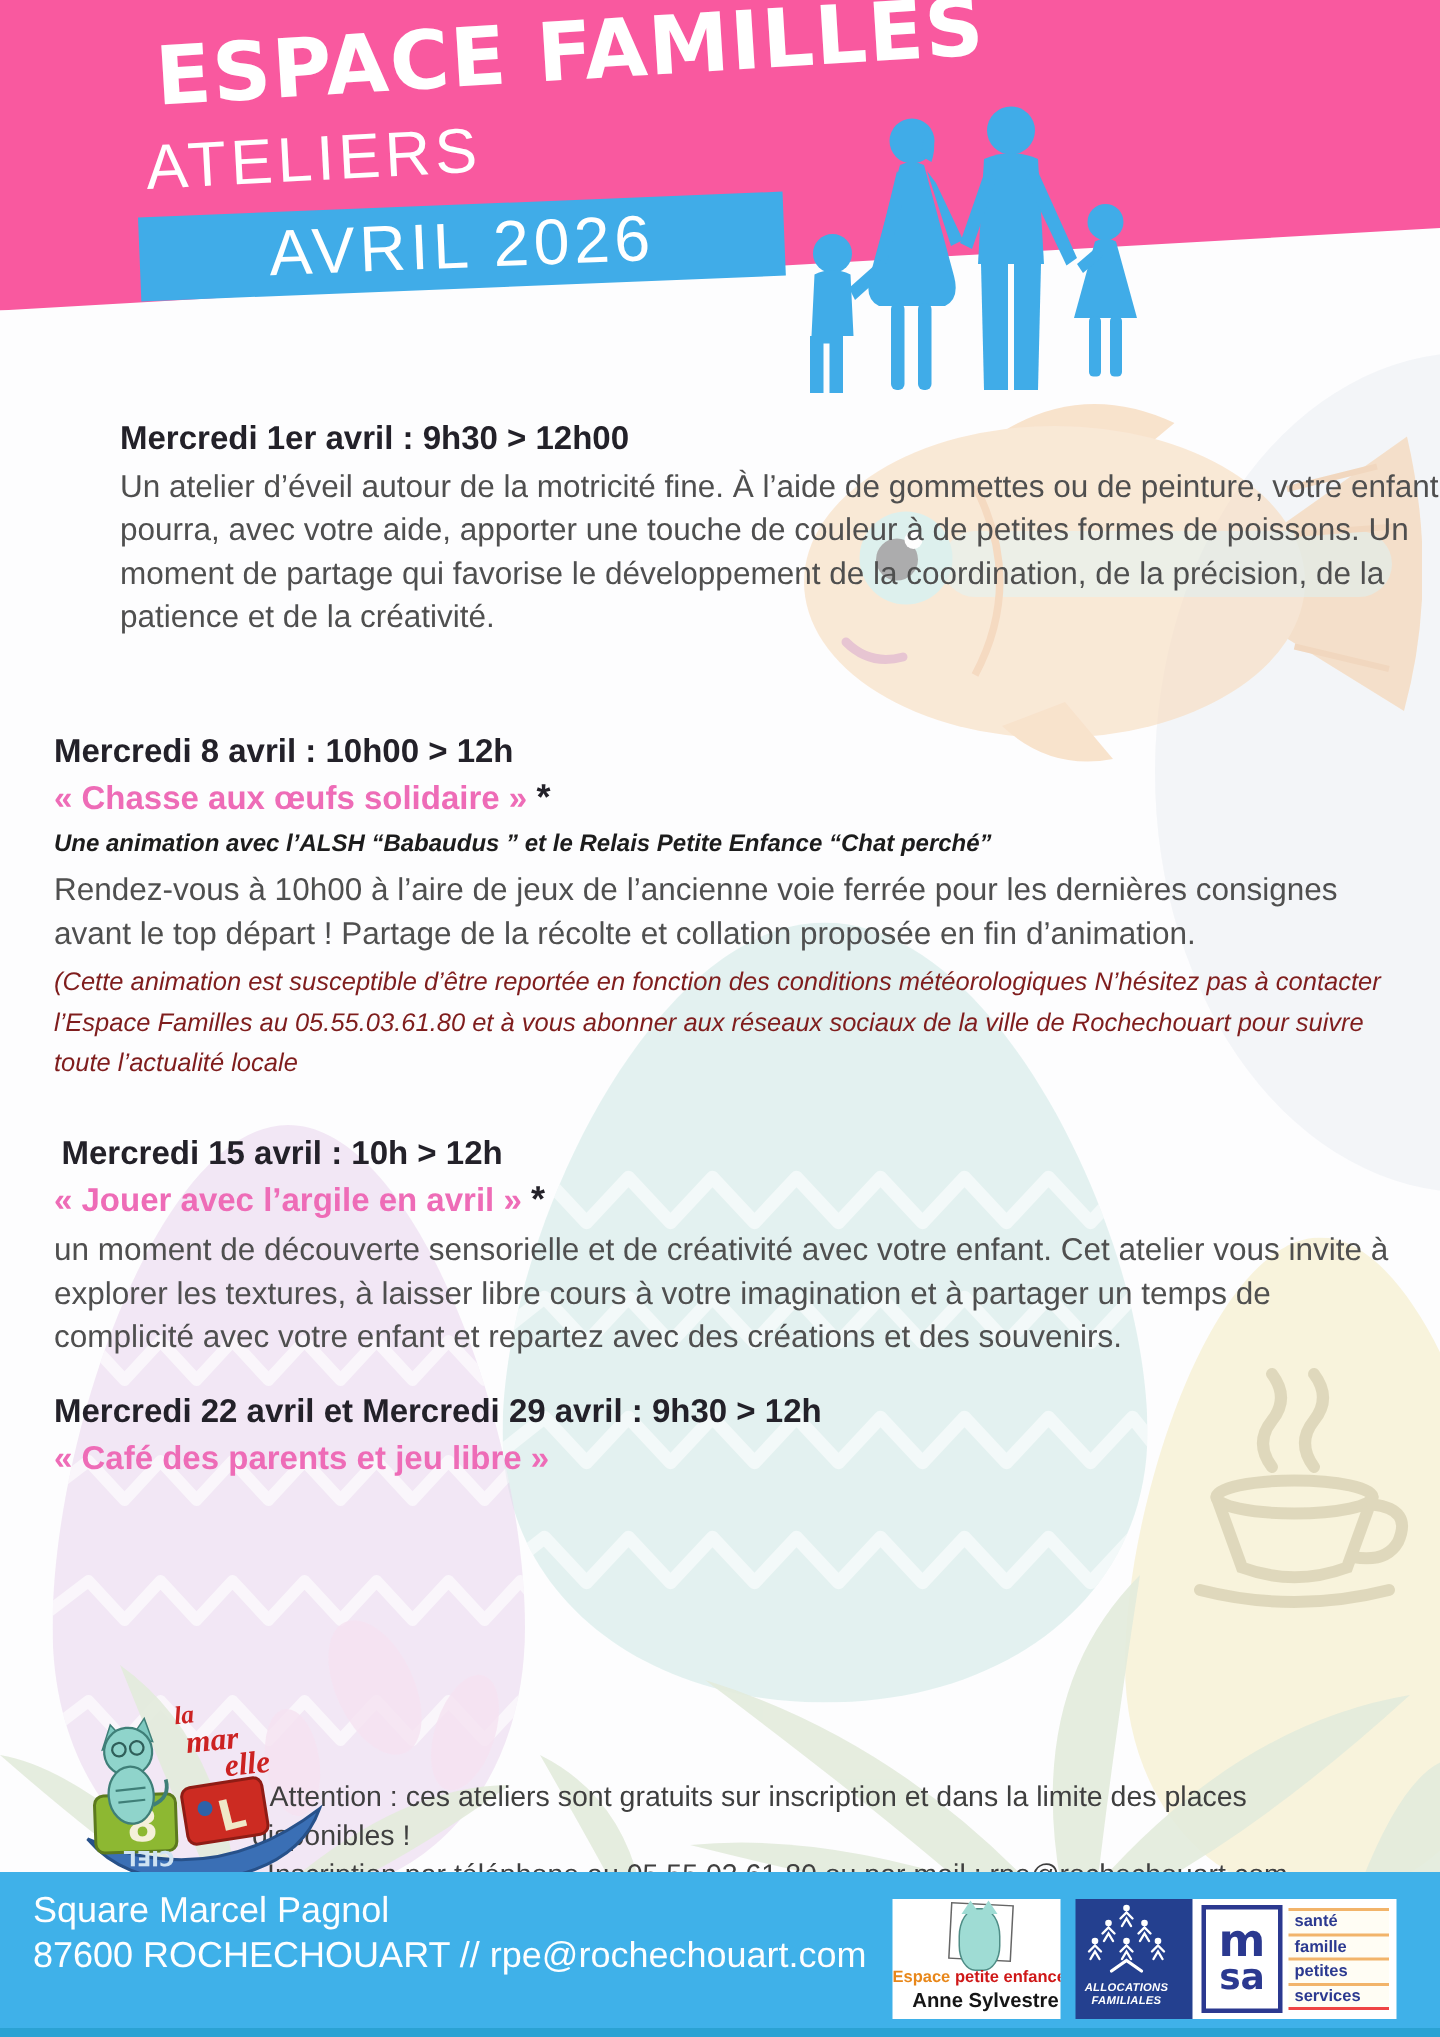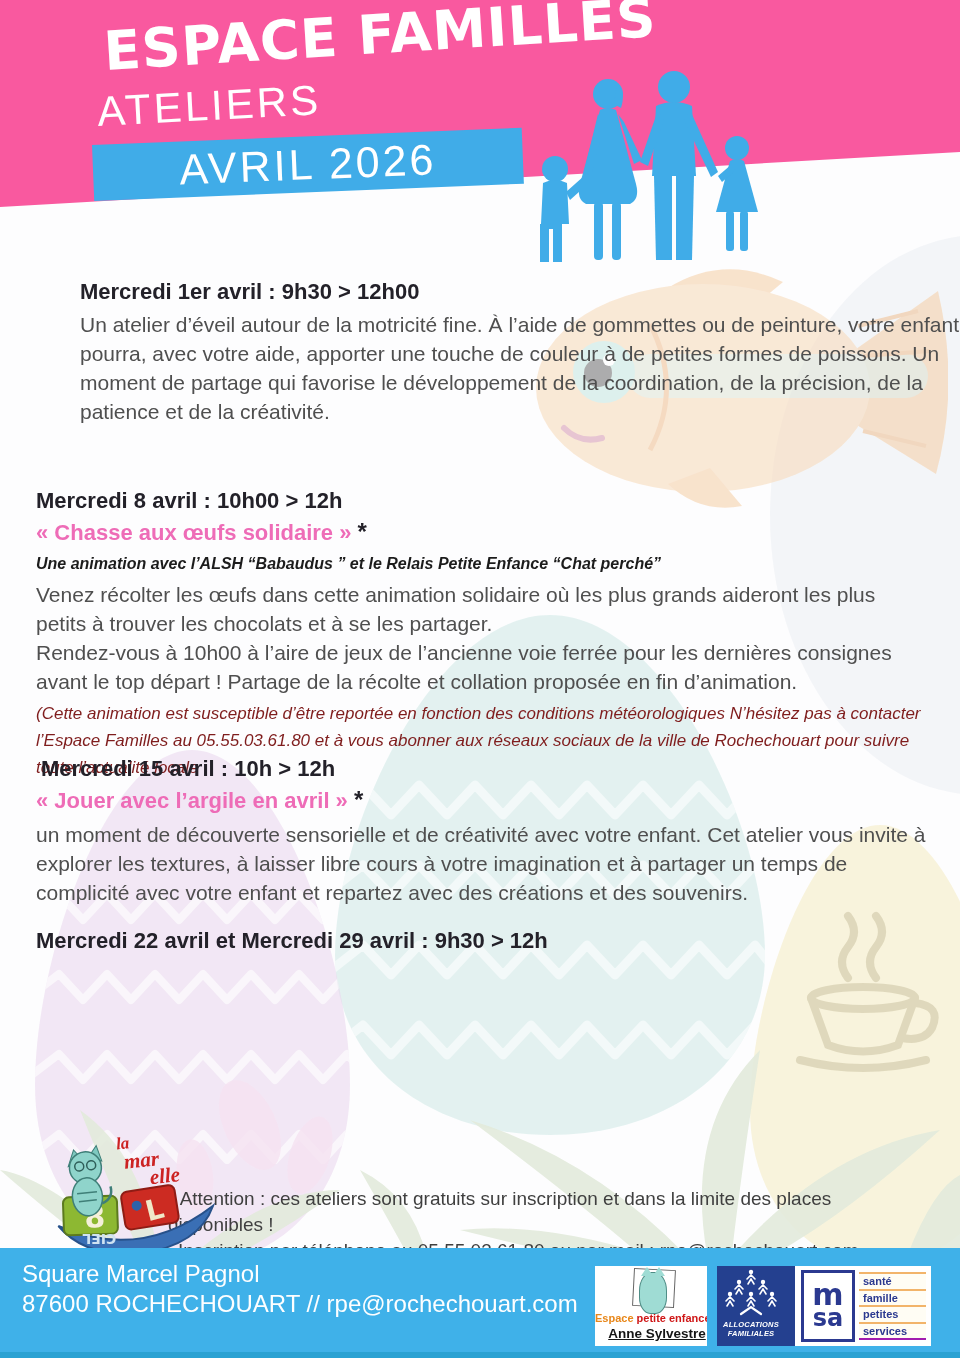--- a/index.html
+++ b/index.html
@@ -54,30 +54,30 @@
   .footer-text{position:absolute;left:22px;top:11px;color:#fdfeff;font-size:24px;line-height:29.5px;font-weight:400;}
   .logo-card{position:absolute;top:18px;background:#fff;}
   .logo-anne{left:595px;width:112px;height:80px;overflow:hidden;}
   .anne-frame{position:absolute;left:38px;top:3px;width:40px;height:36px;border:1.5px solid #666;transform:rotate(3deg);background:#fff;}
   .anne-cat{position:absolute;left:44px;top:6px;width:26px;height:40px;background:#9fdcd4;border-radius:45% 45% 40% 40%;border:1px solid #4f8d86;}
   .anne-cat:before{content:"";position:absolute;left:1px;top:-6px;border-left:6px solid transparent;border-right:6px solid transparent;border-bottom:9px solid #9fdcd4;}
   .anne-cat:after{content:"";position:absolute;right:1px;top:-6px;border-left:6px solid transparent;border-right:6px solid transparent;border-bottom:9px solid #9fdcd4;}
   .anne-l1{position:absolute;left:0;top:46px;width:112px;text-align:center;font-size:11px;font-weight:700;white-space:nowrap;}
   .anne-l1 .w1{color:#e8871a;}
   .anne-l1 .w2{color:#cf1717;}
-  .anne-l2{position:absolute;left:0;top:60px;width:124px;text-align:center;font-size:13.5px;font-weight:700;color:#151515;white-space:nowrap;text-decoration:underline;}
+  .anne-l2{position:absolute;left:0;top:60px;width:124px;text-align:center;font-size:13.5px;font-weight:700;color:#151515;white-space:nowrap;}
   .logo-caf{left:717px;width:84px;height:80px;background:#24408f;}
   .caf-txt{position:absolute;left:0;top:54px;width:68px;text-align:center;color:#fff;font-size:7.5px;line-height:9px;font-style:italic;font-weight:700;letter-spacing:.2px;}
   .logo-msa{left:795px;width:136px;height:80px;display:flex;align-items:center;padding:0;}
   .msa-box{margin:5px 4px 5px 6px;width:48px;height:66px;border:3px solid #2b3990;display:flex;flex-direction:column;align-items:center;justify-content:center;background:#fff;}
   .msa-box .m{font-size:30px;font-weight:800;color:#2b3990;line-height:24px;font-family:"DejaVu Sans",sans-serif;}
   .msa-box .sa{font-size:24px;font-weight:800;color:#2b3990;line-height:22px;font-family:"DejaVu Sans",sans-serif;}
   .msa-list{flex:1;margin-right:5px;background:#fffdf4;}
   .msa-list div{border-top:2px solid #f2b46a;font-size:11px;line-height:14.5px;font-weight:700;color:#2b3990;padding-left:4px;}
-  .msa-list div:last-child{border-bottom:2px solid #a21caf;}
+  .msa-list div:last-child{border-bottom:2px solid #ef4444;}
   
   .marelle{position:absolute;z-index:3;left:33px;top:1130px;}
 </style>
 </head>
 <body>
 
 <div class="page">
 
   <div class="deco grayblob"></div>
 
@@ -198,33 +198,33 @@
 
   <section class="evt" style="top:279px;margin-left:44px;">
     <h2 class="evt-date">Mercredi 1er avril : 9h30  &gt; 12h00</h2>
     <p class="evt-body">Un atelier d’éveil autour de la motricité fine. À l’aide de gommettes ou de peinture, votre enfant pourra, avec votre aide, apporter une touche de couleur à de petites formes de poissons. Un moment de partage qui favorise le développement de la coordination, de la précision, de la patience et de la créativité.</p>
   </section>
 
   <section class="evt" style="top:488px;">
     <h2 class="evt-date">Mercredi 8 avril : 10h00 &gt; 12h</h2>
     <h3 class="evt-title"><span>« Chasse aux œufs solidaire »</span> <span class="ast">*</span></h3>
     <p class="evt-sub">Une animation avec l’ALSH “Babaudus ” et le Relais Petite Enfance “Chat perché”</p>
-    <p class="evt-body">Venez récolter les œufs dans cette animation solidaire où les plus grands aideront les plus petits à trouver les chocolats et à se les partager.</p>
     <p class="evt-body">Rendez-vous à 10h00 à l’aire de jeux de l’ancienne voie ferrée pour les dernières consignes avant le top départ ! Partage de la récolte et collation proposée en fin d’animation.</p>
     <p class="evt-note">(Cette animation est susceptible d’être reportée en fonction des conditions météorologiques  N’hésitez pas à contacter l’Espace Familles au 05.55.03.61.80 et à vous abonner aux réseaux sociaux de la ville de Rochechouart pour suivre toute l’actualité locale</p>
   </section>
 
   <section class="evt" style="top:756px;">
     <h2 class="evt-date" style="padding-left:5px;">Mercredi 15 avril : 10h &gt; 12h</h2>
     <h3 class="evt-title"><span>« Jouer avec l’argile en avril »</span> <span class="ast">*</span></h3>
     <p class="evt-body">un moment de découverte sensorielle et de créativité avec votre enfant. Cet atelier vous invite à explorer les textures, à laisser libre cours à votre imagination et à partager un temps de complicité avec votre enfant et repartez avec des créations et des souvenirs.</p>
   </section>
 
   <section class="evt" style="top:928px;">
     <h2 class="evt-date">Mercredi 22 avril et Mercredi 29 avril : 9h30 &gt; 12h</h2>
+    <h3 class="evt-title"><span>« Café des parents et jeu libre »</span></h3>
   </section>
 
   <div class="reg">
     <div class="l1"><span class="ast">*</span><span> Attention : ces ateliers sont gratuits sur inscription et dans la limite des places disponibles !</span></div>
     <div class="l2">Inscription par téléphone au 05.55.03.61.80 ou par mail : rpe@rochechouart.com</div>
   </div>
 
   <svg class="marelle" width="205" height="126" viewBox="0 0 205 126">
     <g transform="rotate(-6 100 60)">
 

